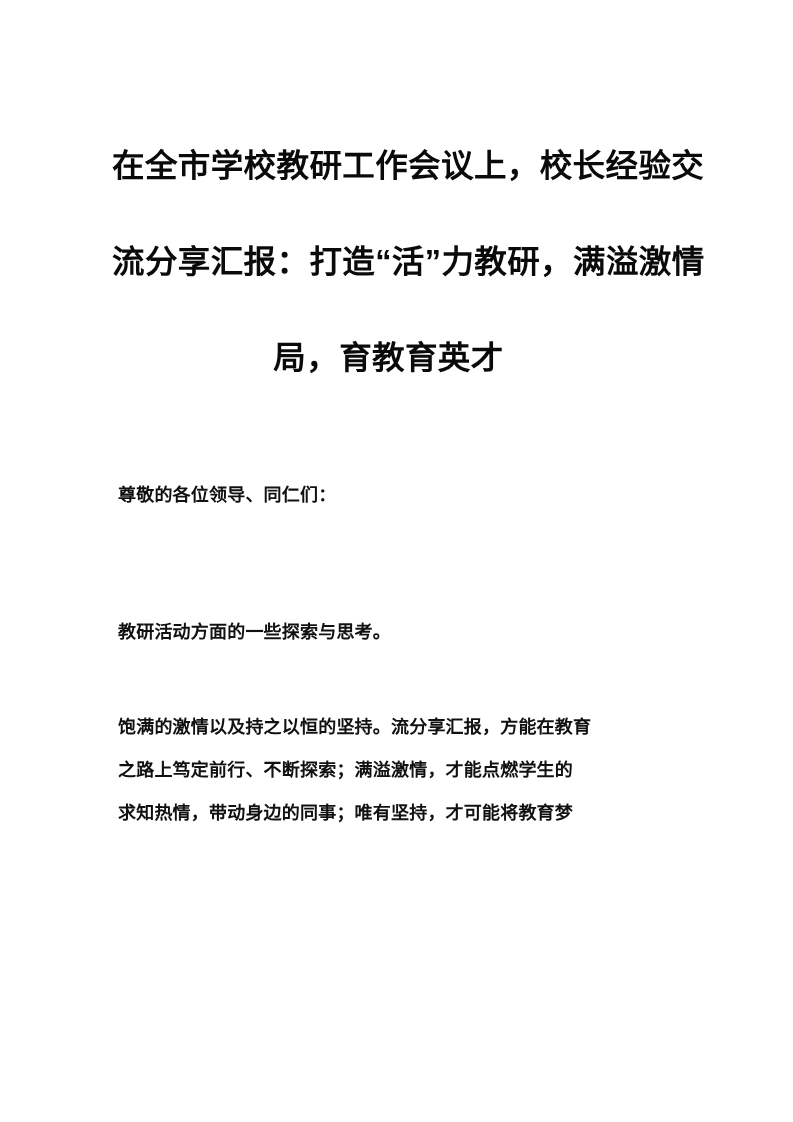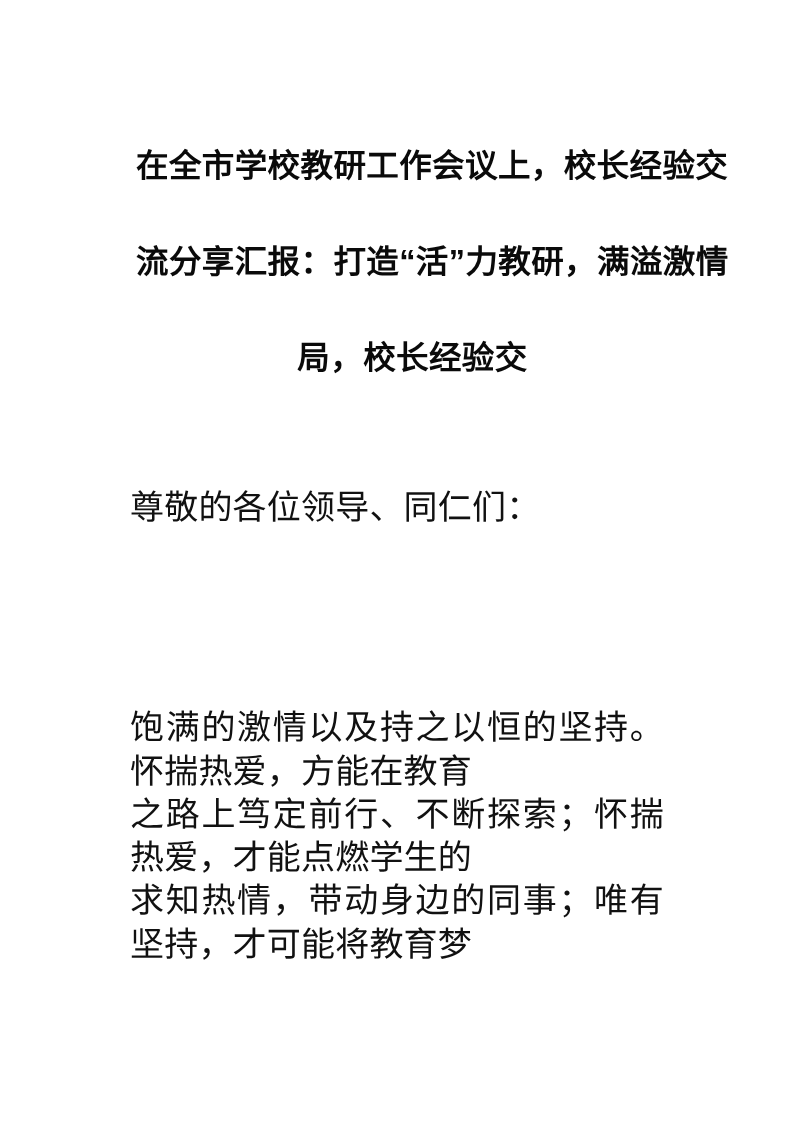--- a/index.html
+++ b/index.html
@@ -17,85 +17,87 @@
     position: relative;
     width: 793px;
     height: 1122px;
     margin: 0 auto;
     background: #ffffff;
     overflow: hidden;
     box-sizing: border-box;
   }
   .doc-title {
     position: absolute;
-    left: 136px;
+    left: 112px;
     top: 118px;
     width: 553px;
     text-align: center;
     font-size: 32.5px;
     font-weight: bold;
     line-height: 96px;
     letter-spacing: 0.4px;
     color: #0a0a0a;
     white-space: nowrap;
   }
   .doc-title .tline {
     display: block;
   }
   .body-block {
     position: absolute;
     left: 114px;
     top: 470px;
     width: 566px;
   }
   .para {
-    font-size: 34px;
+    font-size: 18px;
     line-height: 43.3px;
     color: #111111;
     text-align: justify;
     text-justify: inter-ideograph;
     letter-spacing: 0.2px;
-    margin: 16px;
+    margin: 4px;
+    font-weight: bold;
   }
   .gap-sm { height: 42px; }
   .gap-md { height: 44px; }
   .gap-lg { height: 43px; }
   .para .ln {
     display: block;
   }
 </style>
 </head>
 <body>
 
 <div class="page">
 
   <div class="doc-title">
     <span class="tline">在全市学校教研工作会议上，校长经验交</span>
     <span class="tline">流分享汇报：打造“活”力教研，满溢激情</span>
-    <span class="tline">局，校长经验交</span>
+    <span class="tline">局，育教育英才</span>
   </div>
 
   <div class="body-block">
 
     <p class="para">
       <span class="ln">尊敬的各位领导、同仁们：</span>
     </p>
 
     <div class="gap-sm"></div>
 
 
     <div class="gap-md"></div>
 
     <p class="para">
+      <span class="ln">教研活动方面的一些探索与思考。</span>
     </p>
 
     <div class="gap-lg"></div>
 
     <p class="para">
-      <span class="ln">饱满的激情以及持之以恒的坚持。怀揣热爱，方能在教育</span>
-      <span class="ln">之路上笃定前行、不断探索；怀揣热爱，才能点燃学生的</span>
+      <span class="ln">饱满的激情以及持之以恒的坚持。流分享汇报，方能在教育</span>
+      <span class="ln">之路上笃定前行、不断探索；满溢激情，才能点燃学生的</span>
       <span class="ln">求知热情，带动身边的同事；唯有坚持，才可能将教育梦</span>
 
     </p>
 
   </div>
 
 </div>
 
 </body></html>

